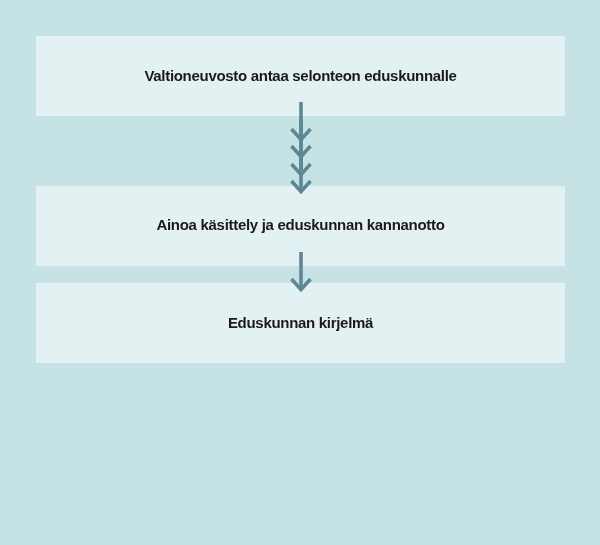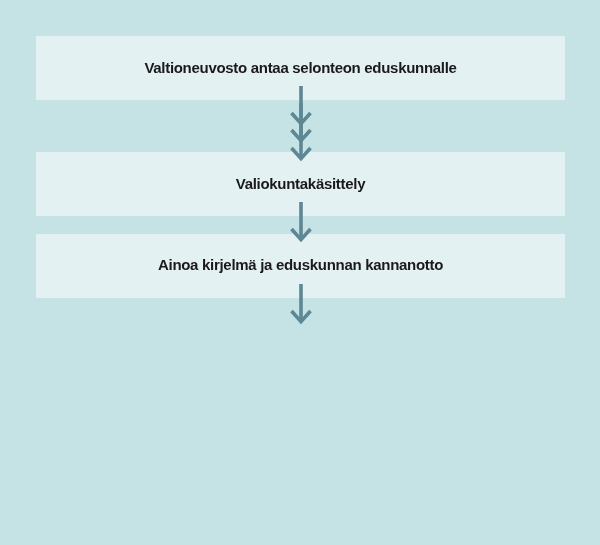--- a/index.html
+++ b/index.html
@@ -20,21 +20,21 @@
   }
   .stack {
     position: absolute;
     top: 36px;
     left: 36px;
     width: 529px;
     display: flex;
     flex-direction: column;
   }
   .step-box {
-    height: 64px;
+    height: 80px;
     background: var(--box-fill);
     display: flex;
     align-items: center;
     justify-content: center;
     text-align: center;
   }
   .step-label {
     font-size: 15px;
     font-weight: bold;
     letter-spacing: -0.3px;
@@ -98,41 +98,41 @@
 
     <div class="connector">
       <span class="arrow-wrap">
         <svg width="24" height="44" viewBox="0 0 24 44" aria-hidden="true">
           <line class="arrow-stroke" x1="12" y1="1" x2="12" y2="36.5"></line>
           <path class="arrow-stroke" d="M2.5 28 L12 38.6 L21.5 28"></path>
         </svg>
       </span>
     </div>
 
+
+    <div class="connector">
+      <span class="arrow-wrap">
+        <svg width="24" height="44" viewBox="0 0 24 44" aria-hidden="true">
+          <line class="arrow-stroke" x1="12" y1="1" x2="12" y2="36.5"></line>
+          <path class="arrow-stroke" d="M2.5 28 L12 38.6 L21.5 28"></path>
+        </svg>
+      </span>
+    </div>
+
     <div class="step-box">
-      <span class="step-label">Valiokuntakäsittely</span>
+      <span class="step-label">Ainoa käsittely ja eduskunnan kannanotto</span>
     </div>
 
     <div class="connector">
       <span class="arrow-wrap">
         <svg width="24" height="44" viewBox="0 0 24 44" aria-hidden="true">
           <line class="arrow-stroke" x1="12" y1="1" x2="12" y2="36.5"></line>
           <path class="arrow-stroke" d="M2.5 28 L12 38.6 L21.5 28"></path>
         </svg>
       </span>
     </div>
 
     <div class="step-box">
-      <span class="step-label">Ainoa kirjelmä ja eduskunnan kannanotto</span>
+      <span class="step-label">Eduskunnan kirjelmä</span>
     </div>
-
-    <div class="connector">
-      <span class="arrow-wrap">
-        <svg width="24" height="44" viewBox="0 0 24 44" aria-hidden="true">
-          <line class="arrow-stroke" x1="12" y1="1" x2="12" y2="36.5"></line>
-          <path class="arrow-stroke" d="M2.5 28 L12 38.6 L21.5 28"></path>
-        </svg>
-      </span>
-    </div>
-
 
   </div>
 </div>
 
 </body></html>

